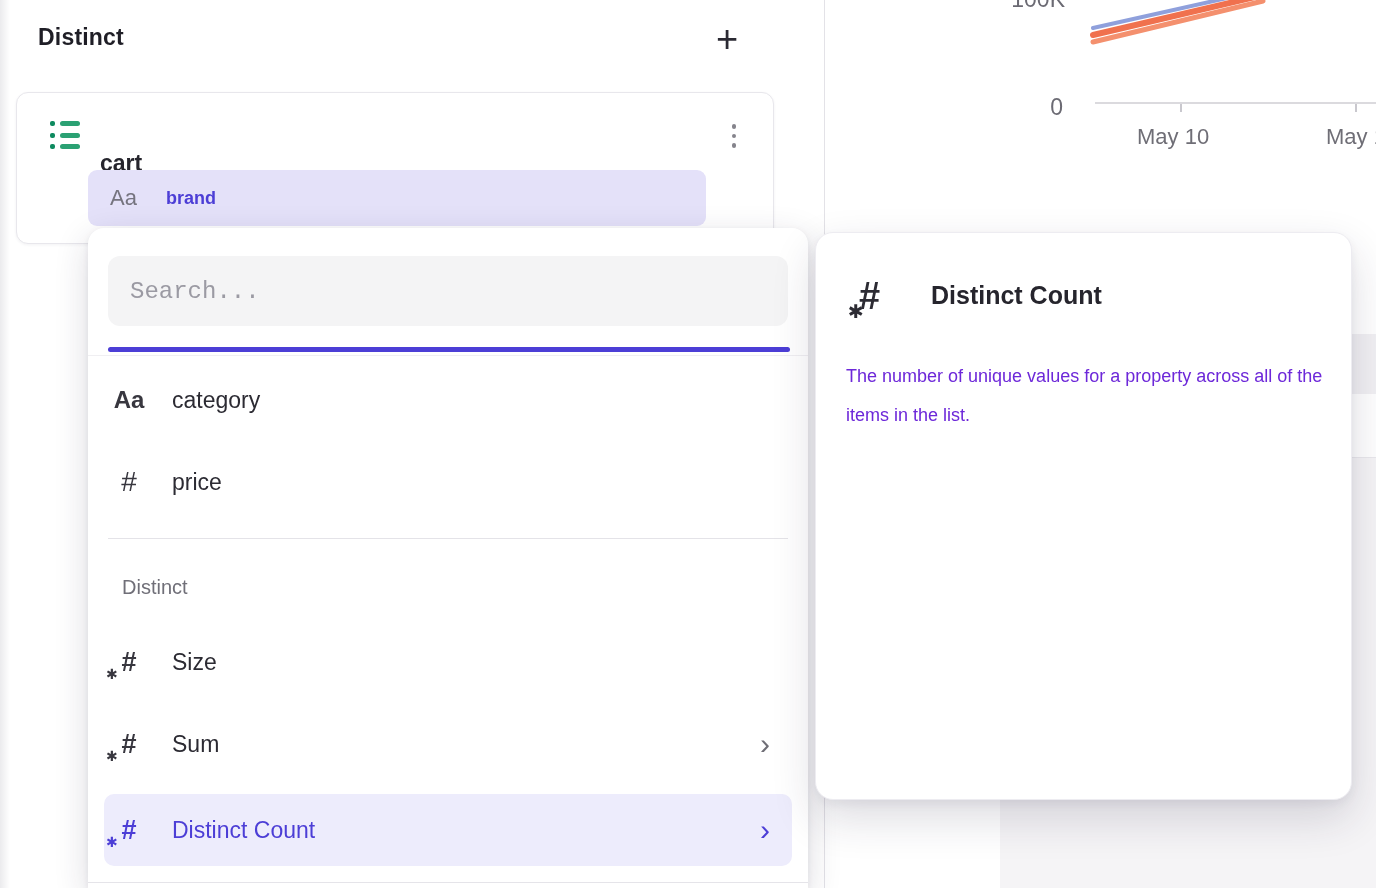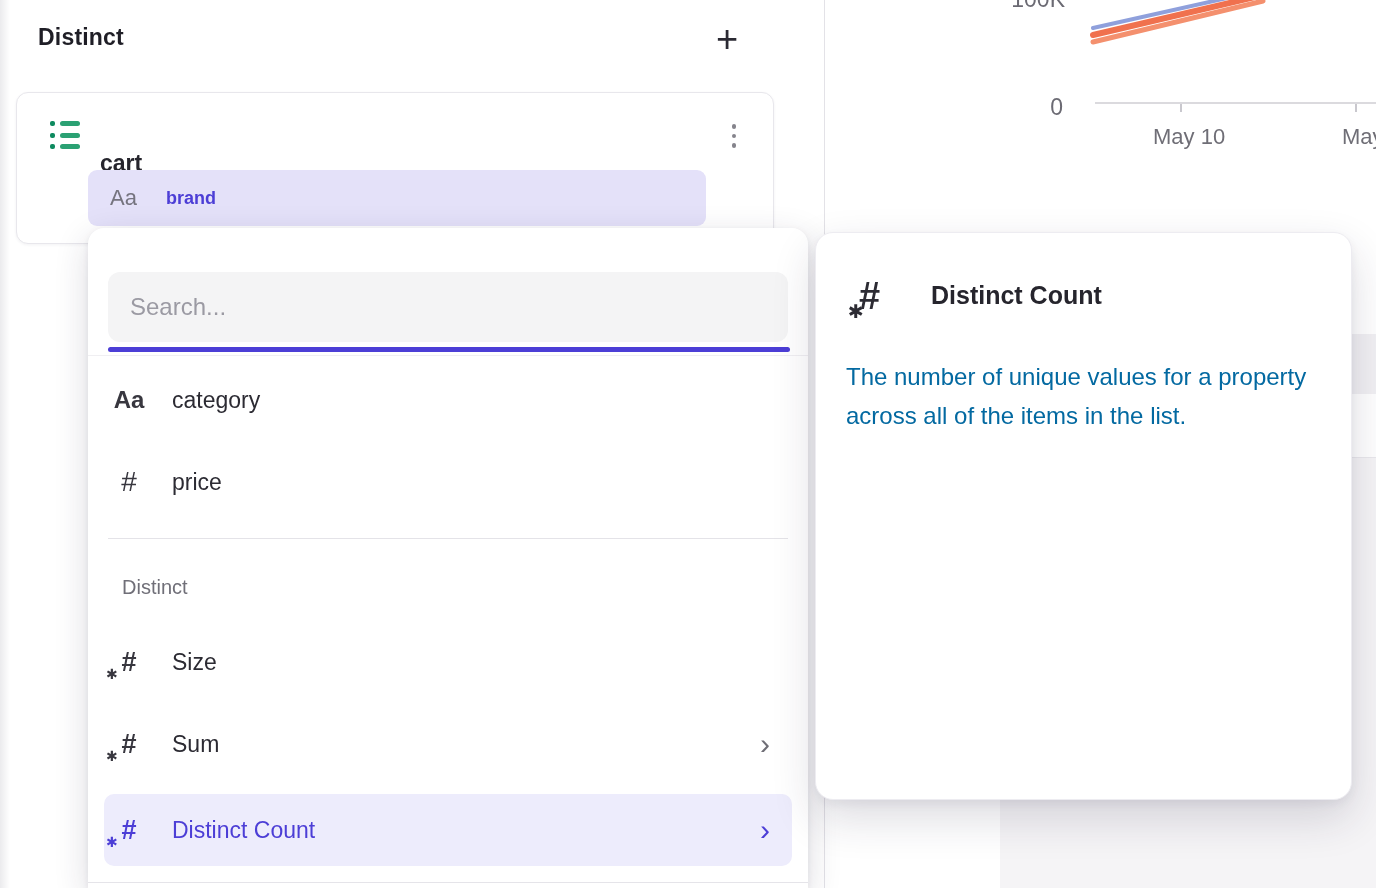--- a/index.html
+++ b/index.html
@@ -29,30 +29,30 @@
   .brand-chip .type-ic{margin-left:22px;font-size:22px;color:#75747f;font-weight:400;}
   .brand-chip .brand-label{margin-left:29px;font-size:18px;font-weight:600;color:#4c3ed6;}
   
   .panel-divider{left:824px;top:0;width:1px;height:100%;background:#e3e2e7;}
   .right-panel{left:825px;top:0;width:551px;height:888px;background:#ffffff;}
   .chart-lines{position:absolute;left:0;top:0;width:551px;height:60px;}
   .ylab-100k{position:absolute;left:130px;top:-14px;width:110px;text-align:right;font-size:23px;color:#6b6a73;}
   .ylab-0{position:absolute;left:198px;top:94px;width:40px;text-align:right;font-size:23px;color:#6b6a73;}
   .x-axis{position:absolute;left:270px;top:102px;width:281px;height:2px;background:#dbdade;}
   .tick{position:absolute;top:104px;width:2px;height:8px;background:#c9c8ce;}
-  .xlab{position:absolute;top:124px;font-size:22px;color:#6f6e76;white-space:nowrap;margin-left:16px;}
+  .xlab{position:absolute;top:124px;font-size:22px;color:#6f6e76;white-space:nowrap;}
   .tbl-header-band{position:absolute;left:0;top:334px;width:551px;height:60px;background:#f1f0f3;}
   .tbl-row-divider{position:absolute;left:0;top:457px;width:551px;height:1px;background:#e9e8ec;}
   .tbl-bg{position:absolute;left:175px;top:458px;width:376px;height:430px;background:#f5f4f6;}
   
   .dropdown{left:88px;top:228px;width:720px;height:660px;background:#ffffff;border-radius:16px 16px 0 0;
     box-shadow:0 10px 34px rgba(35,32,60,0.16),0 2px 6px rgba(35,32,60,0.08);}
-  .search-input{position:absolute;left:20px;top:44px;width:680px;height:70px;background:#f4f4f5;border:none;outline:none;
+  .search-input{position:absolute;left:20px;top:28px;width:680px;height:70px;background:#f4f4f5;border:none;outline:none;
     border-radius:12px;box-sizing:border-box;padding:0 22px;font-size:24px;color:#4c1d95;
-    font-family:Liberation Sans, sans-serif;}
+    font-family:Liberation Mono, monospace;}
   .search-input::placeholder{color:#9b9aa3;}
   .progress-bar{position:absolute;left:20px;top:119px;width:682px;height:5px;border-radius:3px;background:#4c3ed6;}
   .search-divider{position:absolute;left:0;top:127px;width:720px;height:1px;background:#f0eff2;}
   .dd-row{position:absolute;left:16px;width:688px;height:64px;display:flex;align-items:center;cursor:pointer;border-radius:10px;}
   .dd-row .row-icon{width:50px;display:flex;align-items:center;justify-content:center;color:#38373f;}
   .dd-row .row-label{margin-left:18px;font-size:23px;color:#2c2b33;}
   .dd-row .row-chevron{margin-left:auto;margin-right:22px;font-size:30px;color:#6f6e76;line-height:1;}
   .dd-row.selected{background:#edecfc;}
   .dd-row.selected .row-label,.dd-row.selected .row-chevron{color:#4c3ed6;}
   .type-aa{font-size:24px;font-weight:600;}
@@ -64,21 +64,21 @@
   .section-divider{position:absolute;left:20px;top:310px;width:680px;height:1px;background:#e4e3e8;}
   .section-label{position:absolute;left:34px;top:348px;font-size:20px;color:#706f78;}
   .dd-bottom-divider{position:absolute;left:0;top:654px;width:720px;height:1px;background:#e5e4e9;}
   
   .tooltip-card{left:815px;top:232px;width:537px;height:568px;background:#ffffff;border:1px solid #edecf1;border-radius:18px;
     box-shadow:0 18px 44px rgba(35,32,60,0.16),0 4px 10px rgba(35,32,60,0.06);box-sizing:border-box;}
   .tt-icon{position:absolute;left:43px;top:44px;color:#2c2b33;}
   .tt-icon .hash{font-size:38px;font-weight:600;line-height:1;}
   .tt-icon .star{position:absolute;left:-11px;bottom:-8px;font-size:19px;}
   .tt-title{position:absolute;left:115px;top:48px;font-size:25px;font-weight:700;color:#26252d;}
-  .tt-body{position:absolute;left:30px;top:124px;width:512px;font-size:24px;line-height:39px;color:#0369a1;}
+  .tt-body{position:absolute;left:30px;top:124px;width:512px;font-size:18px;line-height:39px;color:#6d28d9;}
 </style>
 </head>
 <body>
 
 <div class="stage">
 
   <div class="abs right-panel">
     <svg class="chart-lines" viewBox="0 0 551 60" width="551" height="60" xmlns="http://www.w3.org/2000/svg">
         <polyline points="268,28 420,-6" fill="none" stroke="#8fa0dc" stroke-width="4" stroke-linecap="round"></polyline>
         <polyline points="268,35 430,-3" fill="none" stroke="#f0714e" stroke-width="6" stroke-linecap="round"></polyline>

